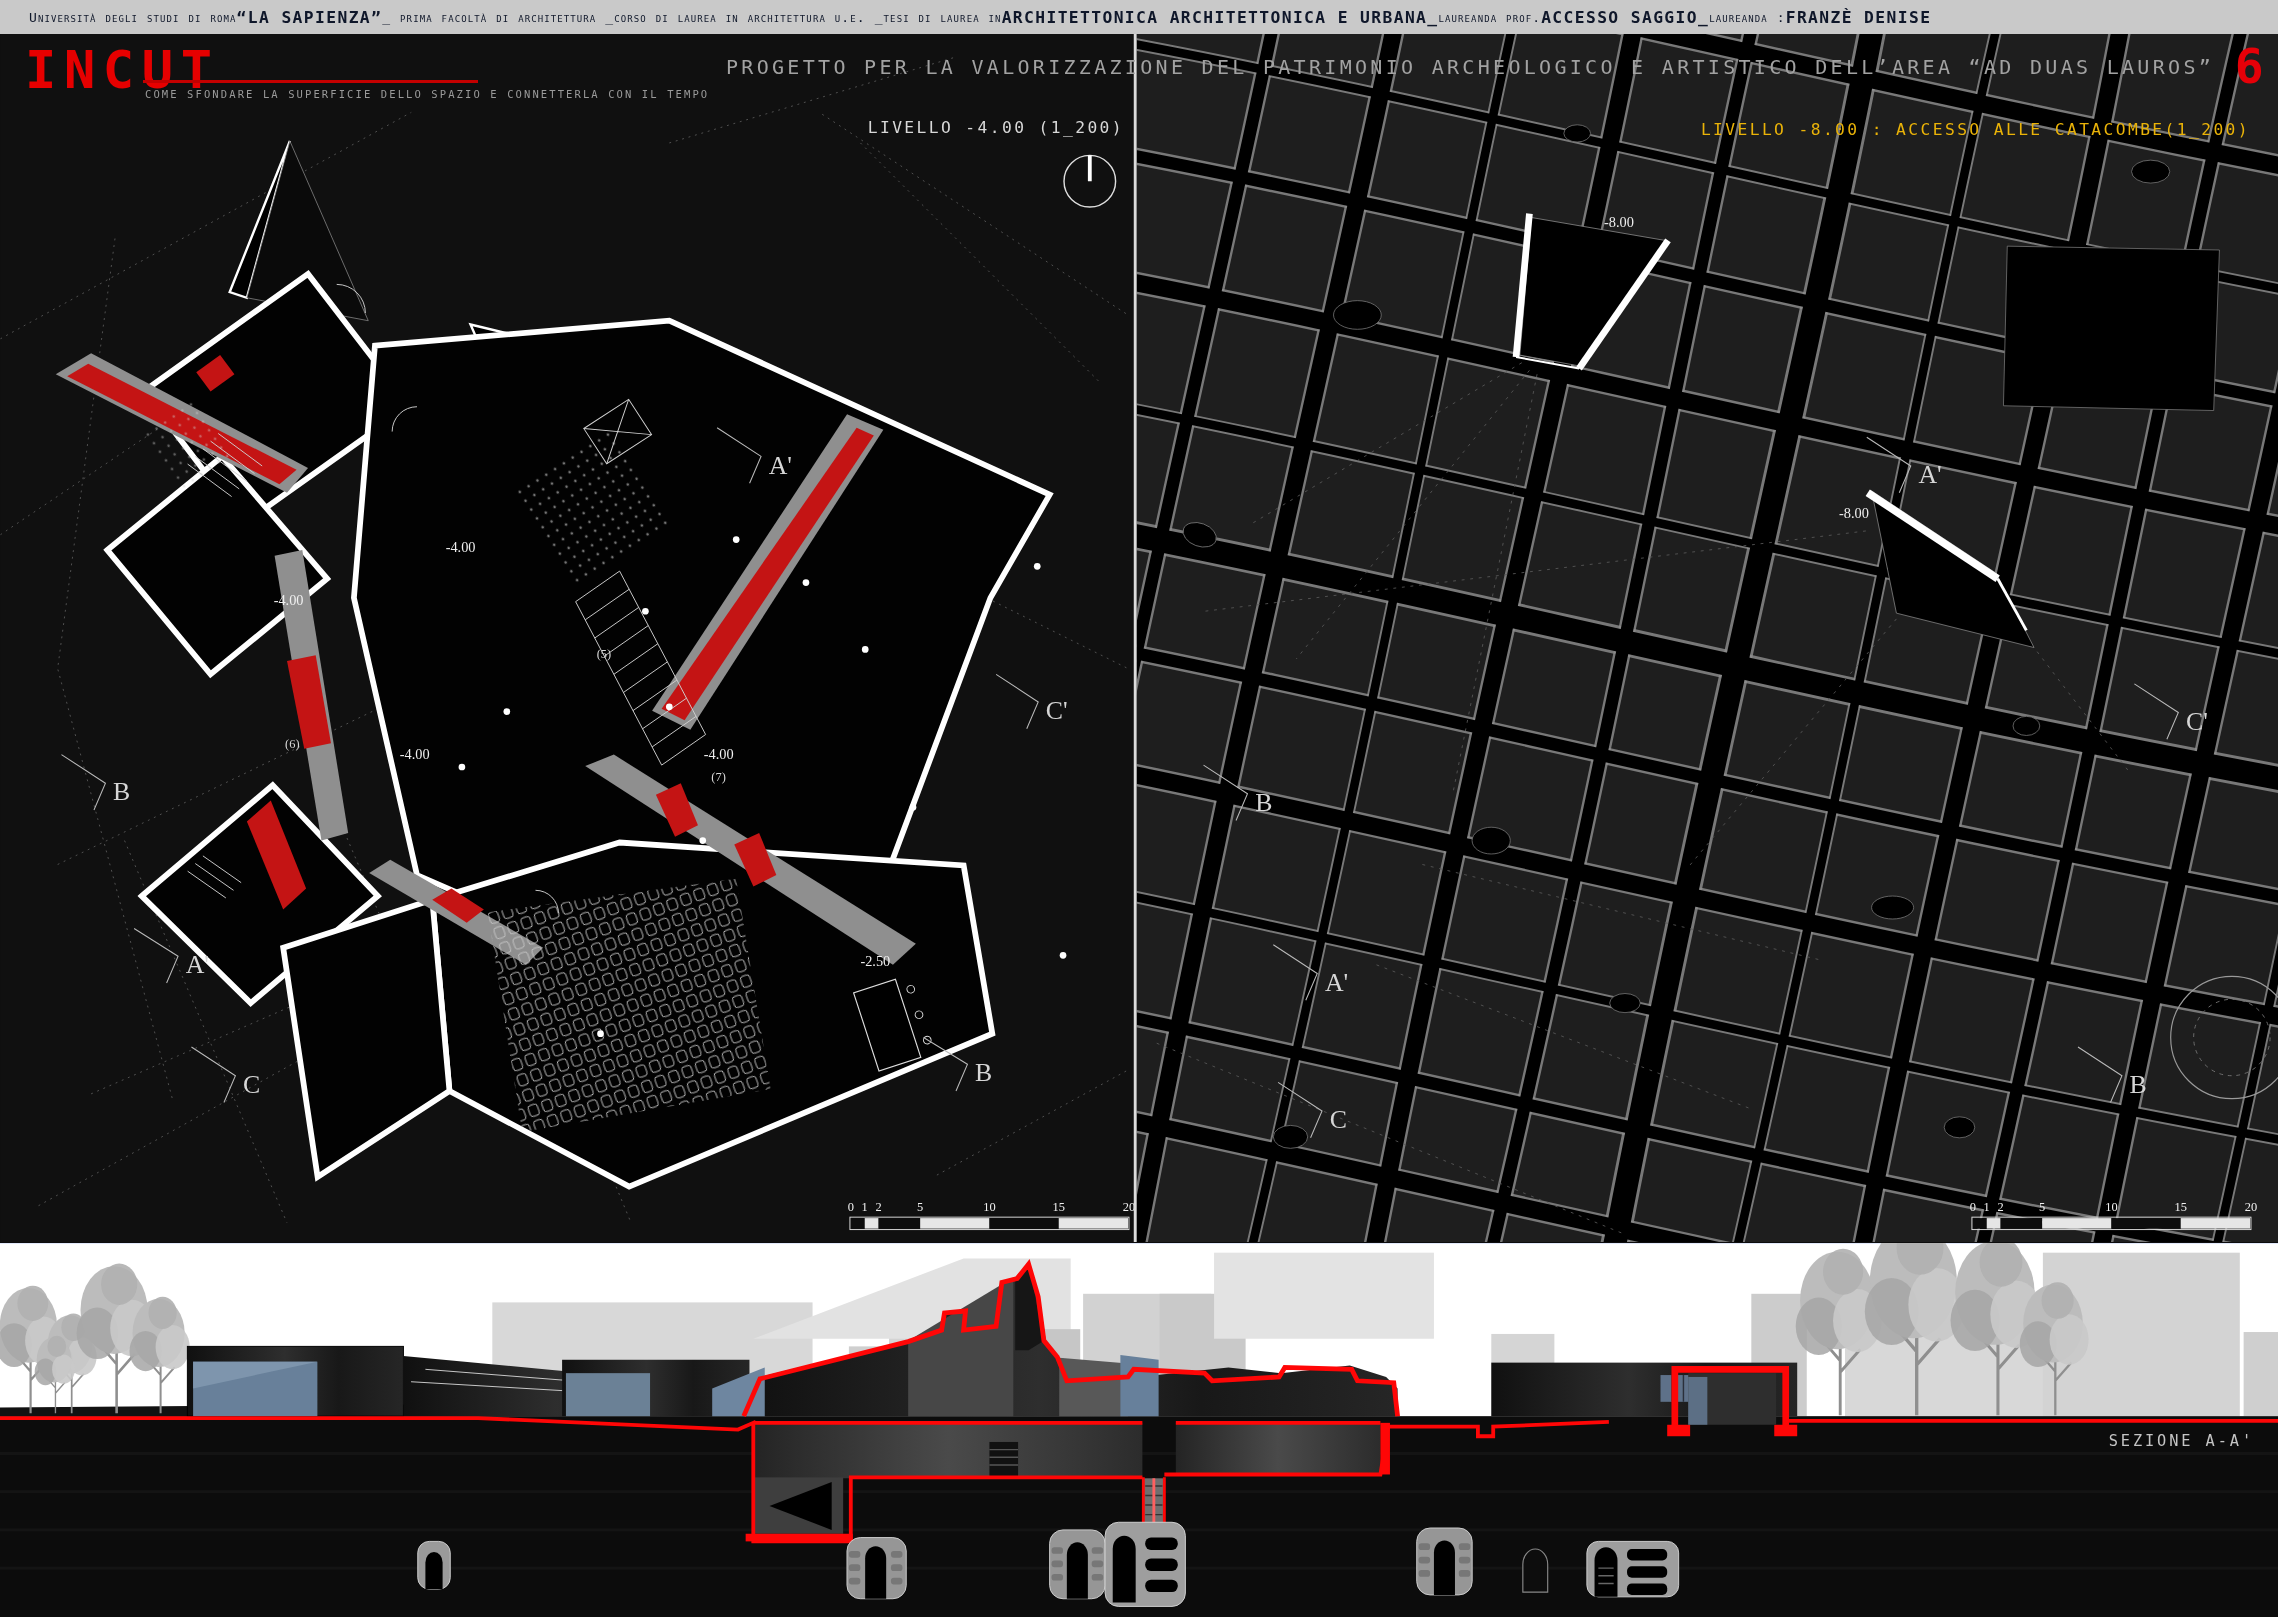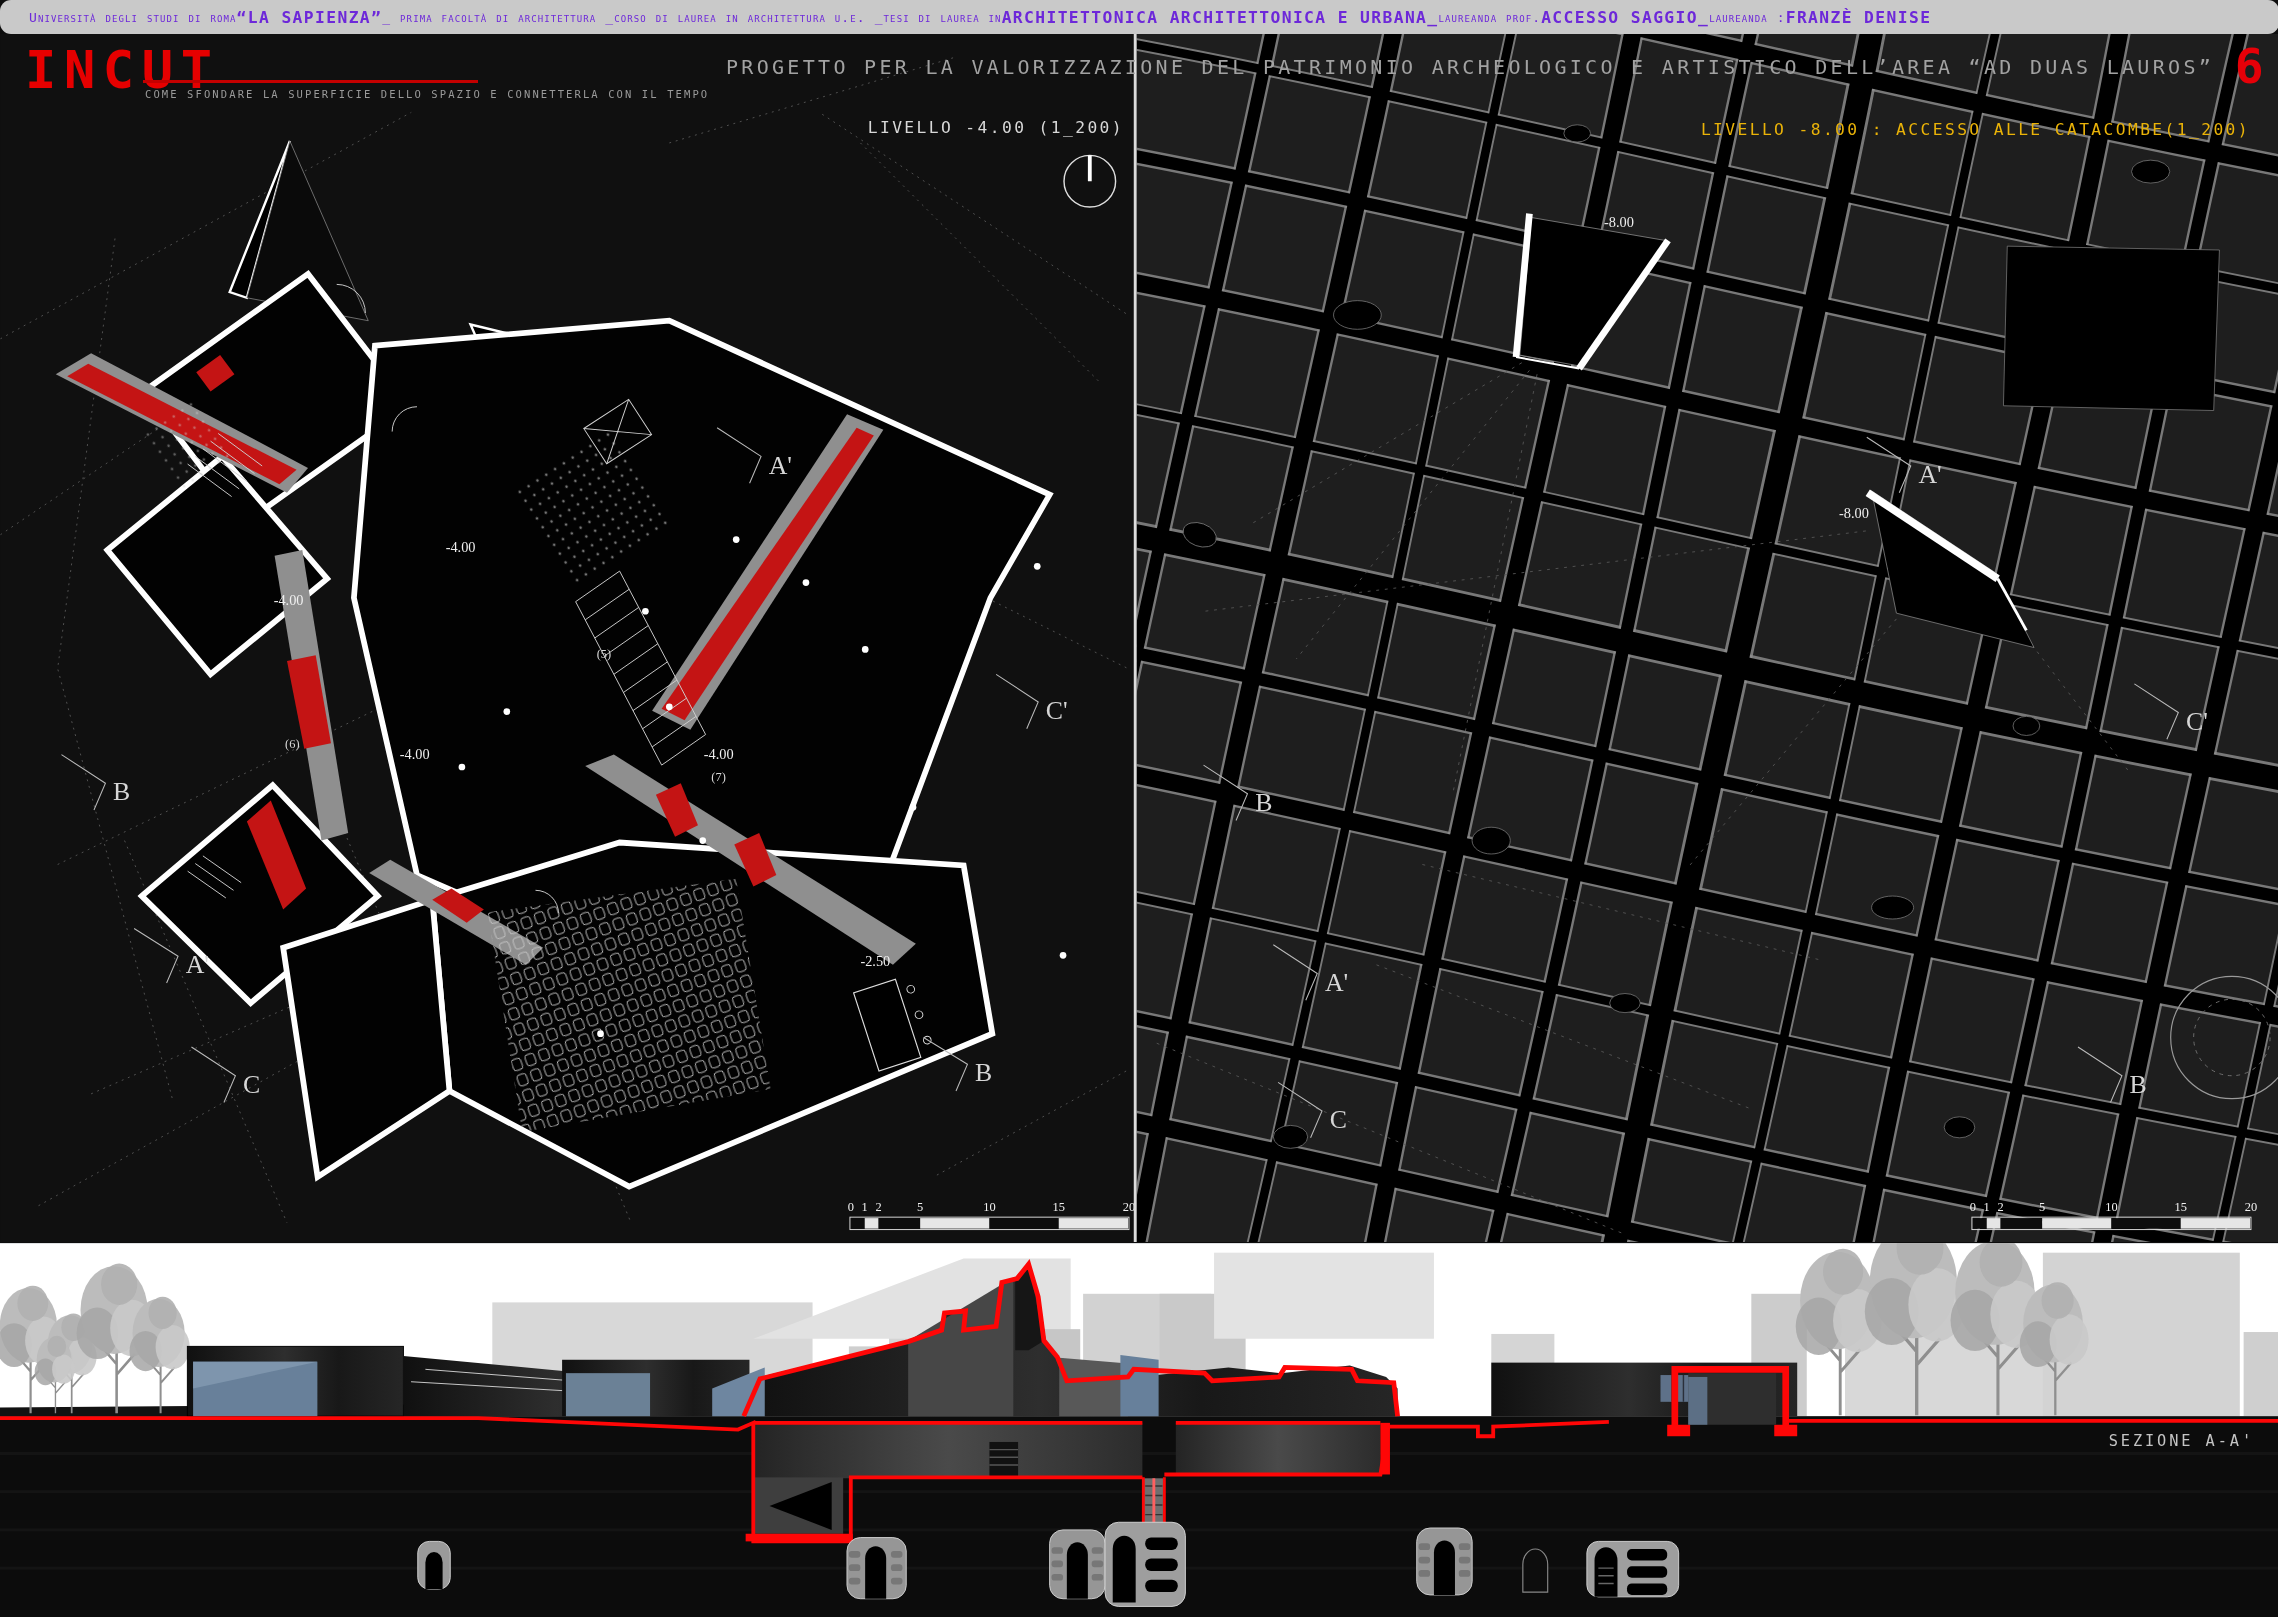--- a/index.html
+++ b/index.html
@@ -1,34 +1,34 @@
 <!DOCTYPE html>
 <html><head>
 <meta charset="utf-8">
 <style>
   html,body{margin:0;padding:0;background:#000;}
   .page{position:relative;width:2279px;height:1617px;background:#0d0d0d;overflow:hidden;
         font-family:"DejaVu Sans Mono",monospace;}
   
   .hdr{position:absolute;left:0;top:0;width:2279px;height:34px;background:#c9c9c9;
-       display:flex;align-items:center;padding-left:29px;box-sizing:border-box;white-space:nowrap;color:#6d28d9;border-radius:11px;}
+       display:flex;align-items:center;padding-left:29px;box-sizing:border-box;white-space:nowrap;color:#0f172a;}
   .hseg{font-size:13px;letter-spacing:1.1px;font-variant:small-caps;text-transform:none;}
   .hseg.em{font-size:16.3px;font-variant:normal;letter-spacing:1.4px;font-weight:bold;}
   
   .board{position:absolute;left:0;top:34px;width:2279px;height:1208px;background:#101010;}
   .board svg{position:absolute;left:0;top:0;}
   .incut{position:absolute;left:25px;top:5.7px;color:#e60000;font-size:52px;font-weight:bold;letter-spacing:7.6px;text-align:right;}
   .incut-line{position:absolute;left:143px;top:46px;width:335px;height:2.9px;background:#c40000;}
   .tagline{position:absolute;left:145px;top:54px;color:#9a9a9a;font-size:10.5px;letter-spacing:2.1px;}
   .main-title{position:absolute;left:726px;top:21px;width:1510px;color:#a2a2a2;font-size:20px;letter-spacing:3.3px;white-space:nowrap;}
   .pagenum{position:absolute;right:15.3px;top:3.8px;color:#e60008;font-size:48px;font-weight:bold;}
   .sub-l{position:absolute;right:1155px;top:84px;color:#d8d8d8;font-size:16.3px;letter-spacing:2.4px;white-space:nowrap;}
   .sub-r{position:absolute;right:29px;top:86px;color:#eab308;font-size:16.3px;letter-spacing:2.4px;white-space:nowrap;}
   
-  .strip{position:absolute;left:0;top:1243px;width:2279px;height:375px;background:#0f172a;}
+  .strip{position:absolute;left:0;top:1243px;width:2279px;height:375px;background:#1d4ed8;}
   .strip svg{position:absolute;left:0;top:0;}
   .sec-label{position:absolute;right:25px;top:189px;color:#c4c4c4;font-size:15.3px;letter-spacing:2.9px;}
   
   text{font-family:"Liberation Serif",serif;}
   .lvl{fill:#efefef;font-size:15px;}
   .rno{fill:#d8d8d8;font-size:13px;}
   .mtext{fill:#d6d6d6;font-size:27px;}
   .tick{fill:#f0f0f0;font-size:13px;text-anchor:middle;}
   .mline{stroke:#b9b9b9;stroke-width:1.1;fill:none;}
   

